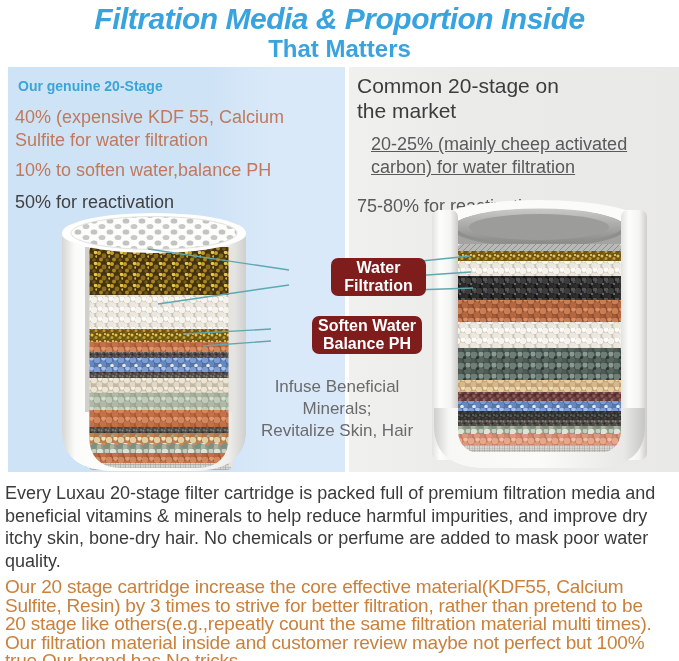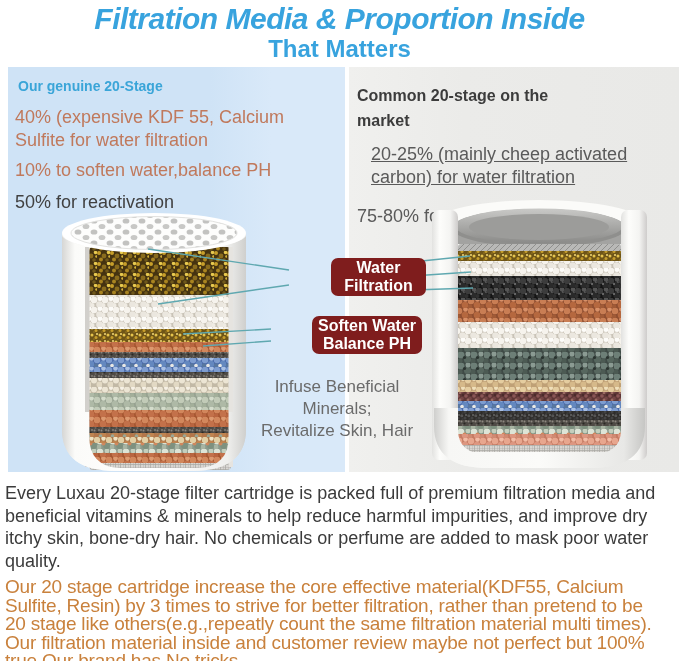--- a/index.html
+++ b/index.html
@@ -9,21 +9,21 @@
   .title-1{font-size:30px;font-weight:bold;color:#38a3de;letter-spacing:-0.5px;line-height:34px;margin-top:2px;font-style:italic;}
   .title-2{font-size:24px;font-weight:bold;color:#38a3de;line-height:26px;}
 
   .panels{position:absolute;top:67px;left:0;width:679px;height:405px;}
   .panel-left{position:absolute;left:8px;top:0;width:337px;height:405px;
       background:linear-gradient(90deg,#cfe3f6 0%,#cfe3f6 60%,#d9e9f9 78%,#d9e9f9 100%);}
   .panel-right{position:absolute;left:349px;top:0;width:330px;height:405px;
       background:linear-gradient(90deg,#f0f0ee 0%,#ebebe9 35%,#e9e9e7 100%);}
 
   .h-ours{margin:7px 0 0 10px;font-size:14px;font-weight:bold;color:#3aa5d8;line-height:25px;}
-  .h-market{margin:16px 0 0 8px;font-size:16px;font-weight:bold;color:#3c3c3c;line-height:25px;width:230px;}
+  .h-market{margin:6px 0 0 8px;font-size:21px;font-weight:normal;color:#3c3c3c;line-height:25px;width:230px;}
   .pt{font-size:18px;line-height:23px;}
   .pt-orange{color:#c0795c;margin:7px 0 0 7px;width:292px;}
   .pt-dark{color:#414141;margin:9px 0 0 7px;width:300px;}
   .pt-gray{color:#5a5a5a;margin:10px 0 0 22px;width:300px;text-decoration:underline;}
   .pt-gray2{color:#5a5a5a;margin:16px 0 0 8px;width:300px;}
 
   .cart{position:absolute;}
   .cart-left{left:58px;top:140px;width:192px;height:264px;}
   .cart-right{left:432px;top:131px;width:215px;height:272px;}
 

